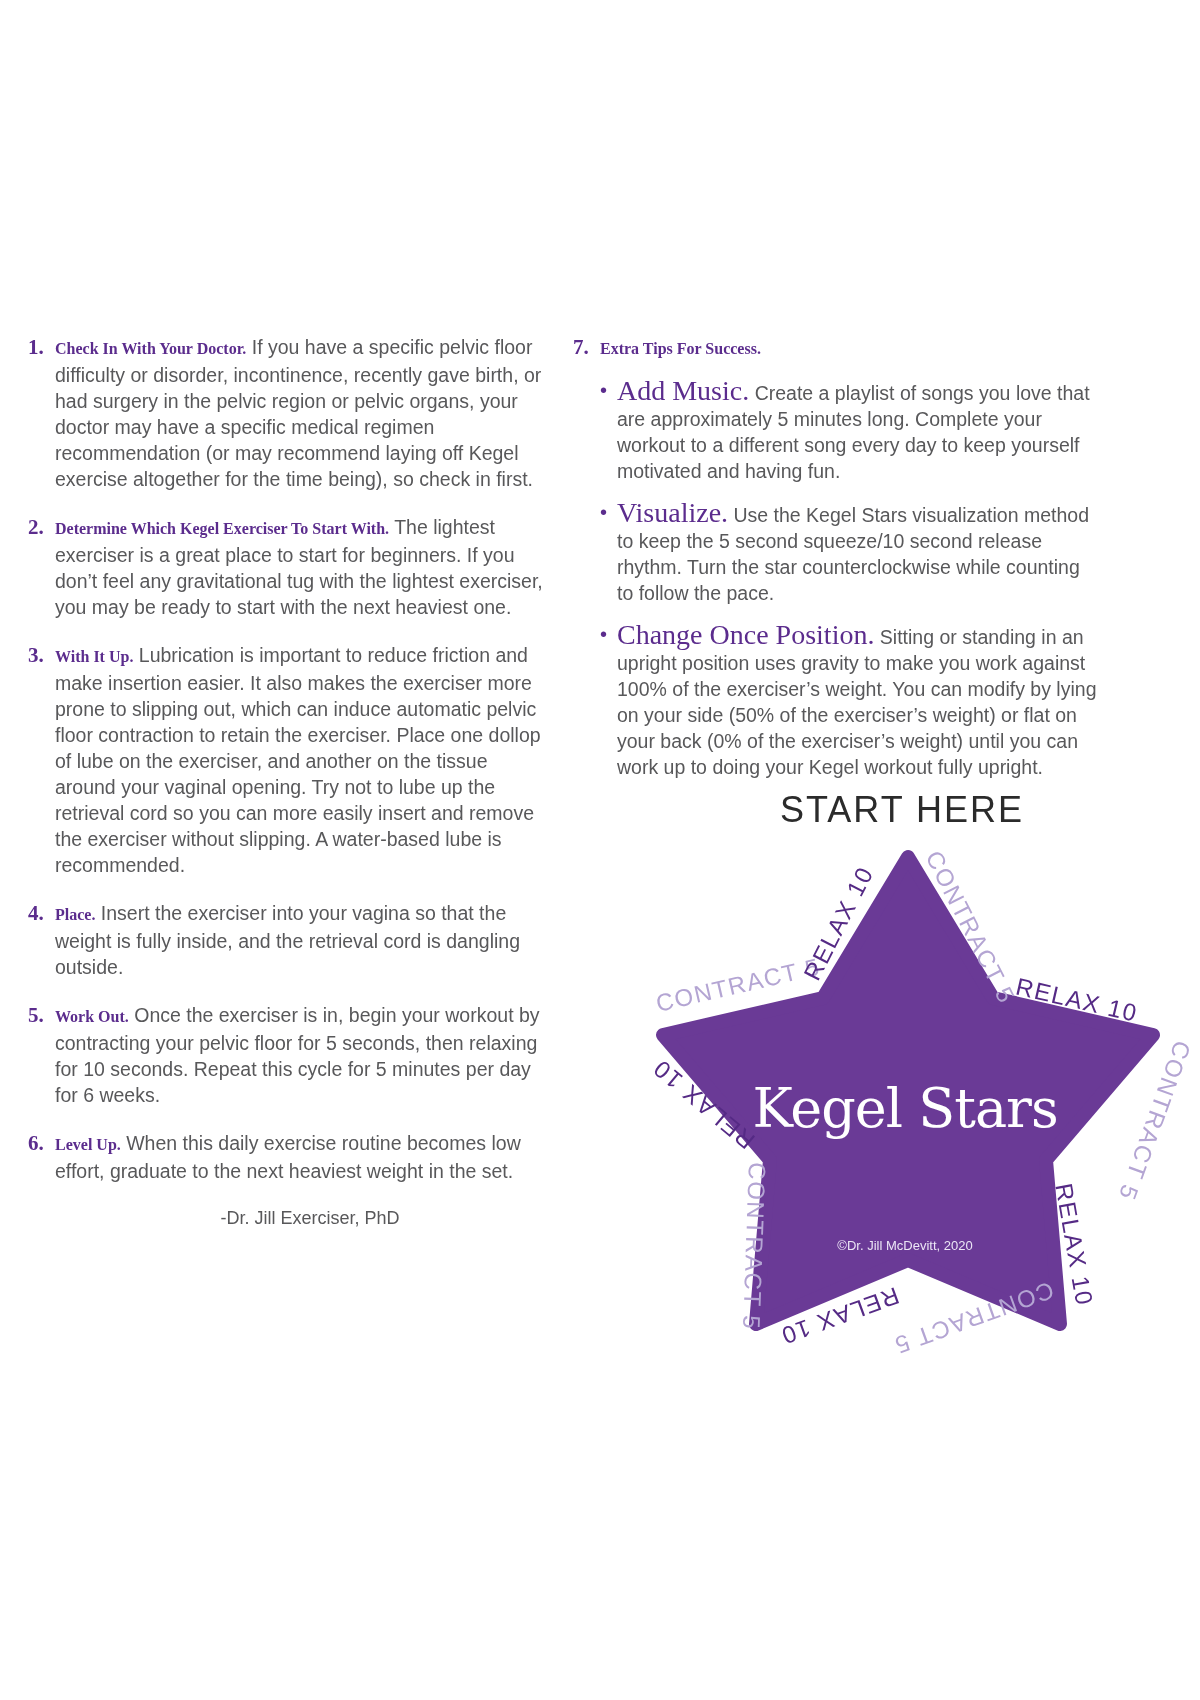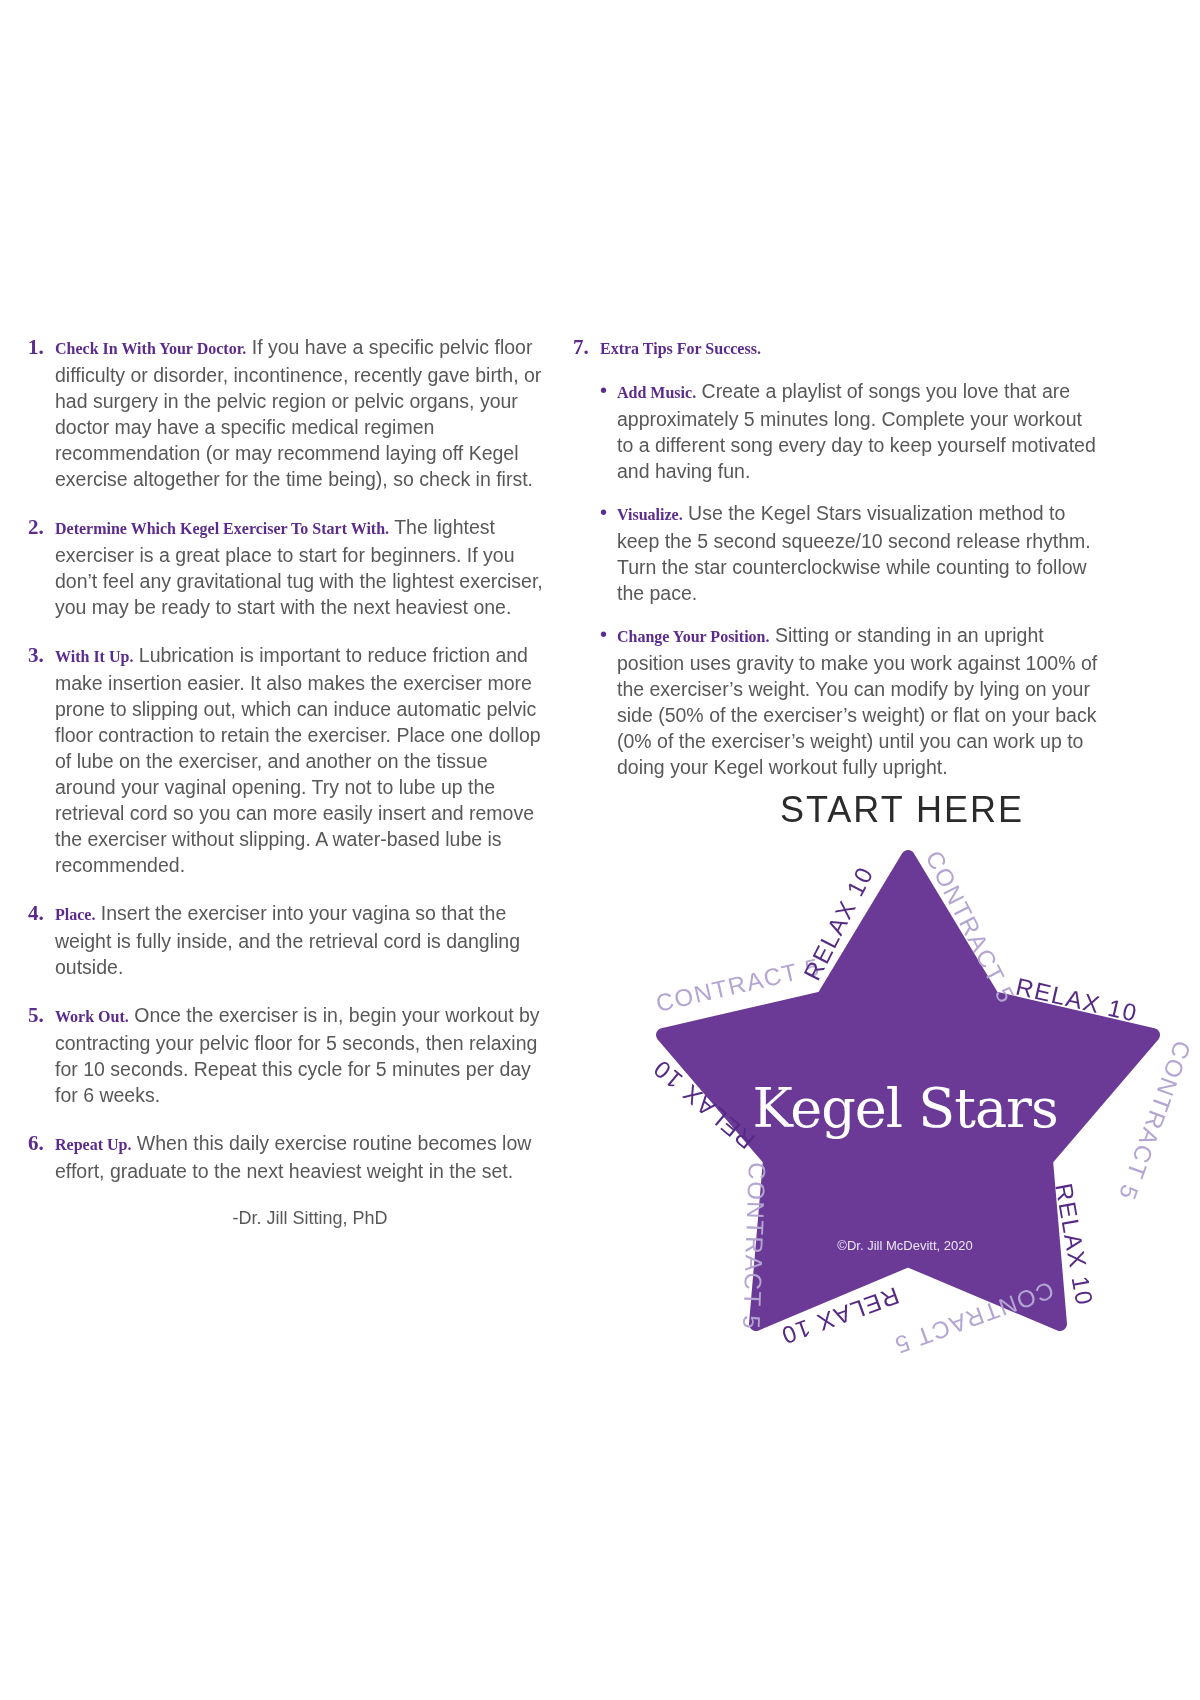--- a/index.html
+++ b/index.html
@@ -19,22 +19,22 @@
   .item-heading{font-family:"Liberation Serif", serif;font-weight:bold;
                 color:#5b2c8d;font-size:16px;}
   .item-body{color:#58585a;}
 
   .signature{width:400px;margin-left:82px;margin-top:14px;text-align:center;
              font-size:18px;line-height:25px;color:#58585a;}
 
   .bullets{margin-left:27px;}
   .bullet{position:relative;padding-left:17px;margin-top:16px;}
   .bullet-dot{position:absolute;left:0;top:-1px;color:#5b2c8d;font-size:20px;}
-  .bullet-heading{font-family:"Liberation Serif", serif;font-weight:bold;
-                  color:#5b2c8d;font-size:16px;}
+  .bullet-heading{font-family:"Liberation Serif", serif;font-weight:normal;
+                  color:#5b2c8d;font-size:28px;}
 
   
   .star-svg{position:absolute;left:575px;top:780px;width:625px;height:590px;}
   .svg-start{font-family:"Liberation Sans", sans-serif;font-size:36px;
              fill:#2b2b2b;letter-spacing:2px;text-anchor:middle;}
   .lbl{font-family:"Liberation Sans", sans-serif;font-size:24px;
        letter-spacing:1.5px;text-anchor:middle;}
   .lbl-dark{fill:#552a85;}
   .lbl-light{fill:#b4a5d3;}
   .star-shape{fill:#6a3a96;stroke:#6a3a96;stroke-width:14;stroke-linejoin:round;}
@@ -69,26 +69,26 @@
       <span class="item-num">4.</span><span class="item-heading">Place.</span>
       <span class="item-body">Insert the exerciser into your vagina so that the weight is fully inside, and the retrieval cord is dangling outside.</span>
     </div>
 
     <div class="item">
       <span class="item-num">5.</span><span class="item-heading">Work Out.</span>
       <span class="item-body">Once the exerciser is in, begin your workout by contracting your pelvic floor for 5 seconds, then relaxing for 10 seconds. Repeat this cycle for 5 minutes per day for 6 weeks.</span>
     </div>
 
     <div class="item">
-      <span class="item-num">6.</span><span class="item-heading">Repeat Up.</span>
+      <span class="item-num">6.</span><span class="item-heading">Level Up.</span>
       <span class="item-body">When this daily exercise routine becomes low effort, graduate to the next heaviest weight in the set.</span>
     </div>
 
     <div class="signature">
-      <div>-Dr. Jill Sitting, PhD</div>
+      <div>-Dr. Jill Exerciser, PhD</div>
     </div>
   </div>
 
   <div class="col col-right">
 
     <div class="item" style="margin-bottom:0;">
       <span class="item-num">7.</span><span class="item-heading">Extra Tips For Success.</span>
     </div>
 
     <div class="bullets">
@@ -97,21 +97,21 @@
         <span class="bullet-dot">•</span><span class="bullet-heading">Add Music.</span>
         <span class="item-body">Create a playlist of songs you love that are approximately 5 minutes long. Complete your workout to a different song every day to keep yourself motivated and having fun.</span>
       </div>
 
       <div class="bullet">
         <span class="bullet-dot">•</span><span class="bullet-heading">Visualize.</span>
         <span class="item-body">Use the Kegel Stars visualization method to keep the 5 second squeeze/10 second release rhythm. Turn the star counterclockwise while counting to follow the pace.</span>
       </div>
 
       <div class="bullet">
-        <span class="bullet-dot">•</span><span class="bullet-heading">Change Your Position.</span>
+        <span class="bullet-dot">•</span><span class="bullet-heading">Change Once Position.</span>
         <span class="item-body">Sitting or standing in an upright position uses gravity to make you work against 100% of the exerciser’s weight. You can modify by lying on your side (50% of the exerciser’s weight) or flat on your back (0% of the exerciser’s weight) until you can work up to doing your Kegel workout fully upright.</span>
       </div>
 
     </div>
   </div>
 
   <svg class="star-svg" viewBox="575 780 625 590">
 
     <text class="svg-start" x="902" y="822">START HERE</text>
 

